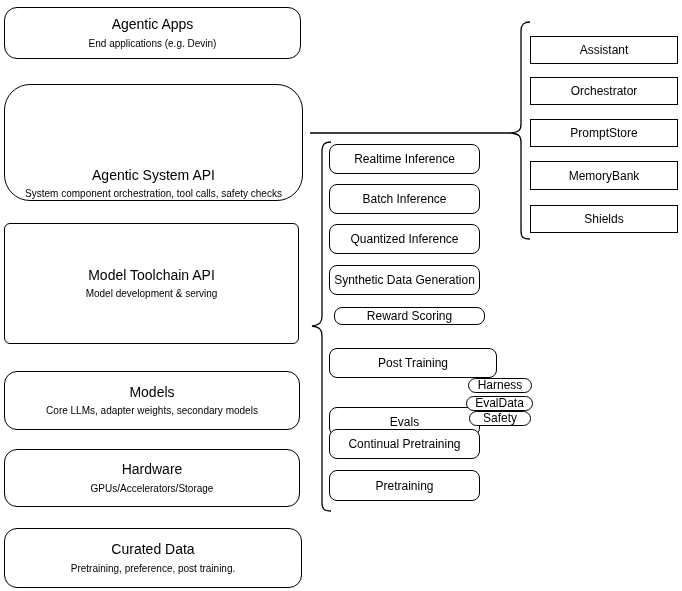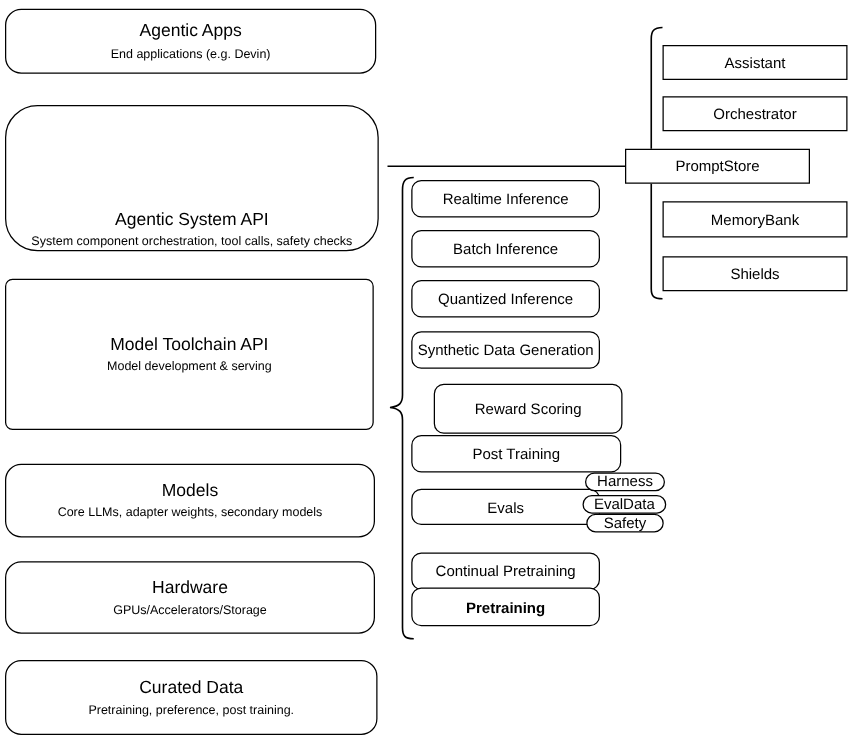--- a/index.html
+++ b/index.html
@@ -86,29 +86,29 @@
 
   <div class="node bigbox" style="left:4px; top:528px; width:298px; height:60px; border-radius:13px;">
     <div class="title">Curated Data</div>
     <div class="subtitle">Pretraining, preference, post training.</div>
   </div>
 
   <div class="node service" style="left:329px; top:144px; width:151px; height:30px;">Realtime Inference</div>
   <div class="node service" style="left:329px; top:184px; width:151px; height:30px;">Batch Inference</div>
   <div class="node service" style="left:329px; top:265px; width:151px; height:30px;">Synthetic Data Generation</div>
   <div class="node service" style="left:329px; top:224px; width:151px; height:30px;">Quantized Inference</div>
-  <div class="node service" style="left:347px; top:307px; width:151px; height:40px;">Reward Scoring</div>
+  <div class="node service" style="left:334px; top:307px; width:151px; height:18px;">Reward Scoring</div>
   <div class="node service" style="left:329px; top:348px; width:168px; height:30px;text-align:right;">Post Training</div>
-  <div class="node service" style="left:329px; top:391px; width:151px; height:29px;">Evals</div>
-  <div class="node service" style="left:329px; top:429px; width:151px; height:30px;margin-top:13px;">Continual Pretraining</div>
-  <div class="node service" style="left:329px; top:470px; width:151px; height:31px;font-weight:bold;">Pretraining</div>
+  <div class="node service" style="left:329px; top:407px; width:151px; height:29px;">Evals</div>
+  <div class="node service" style="left:329px; top:429px; width:151px; height:30px;">Continual Pretraining</div>
+  <div class="node service" style="left:329px; top:470px; width:151px; height:31px;">Pretraining</div>
 
   <div class="pill" style="left:468px; top:378px; width:64px; height:15px;">Harness</div>
   <div class="pill" style="left:466px; top:396px; width:67px; height:15px;">EvalData</div>
   <div class="pill" style="left:469px; top:411px; width:62px; height:15px;">Safety</div>
 
   <div class="node component" style="left:530px; top:36px; width:148px; height:28px;">Assistant</div>
   <div class="node component" style="left:530px; top:77px; width:148px; height:28px;">Orchestrator</div>
-  <div class="node component" style="left:500px; top:119px; width:148px; height:28px;">PromptStore</div>
+  <div class="node component" style="left:530px; top:119px; width:148px; height:28px;">PromptStore</div>
   <div class="node component" style="left:530px; top:161px; width:148px; height:29px;">MemoryBank</div>
   <div class="node component" style="left:530px; top:205px; width:148px; height:28px;">Shields</div>
 
 </div>
 
 </body></html>

